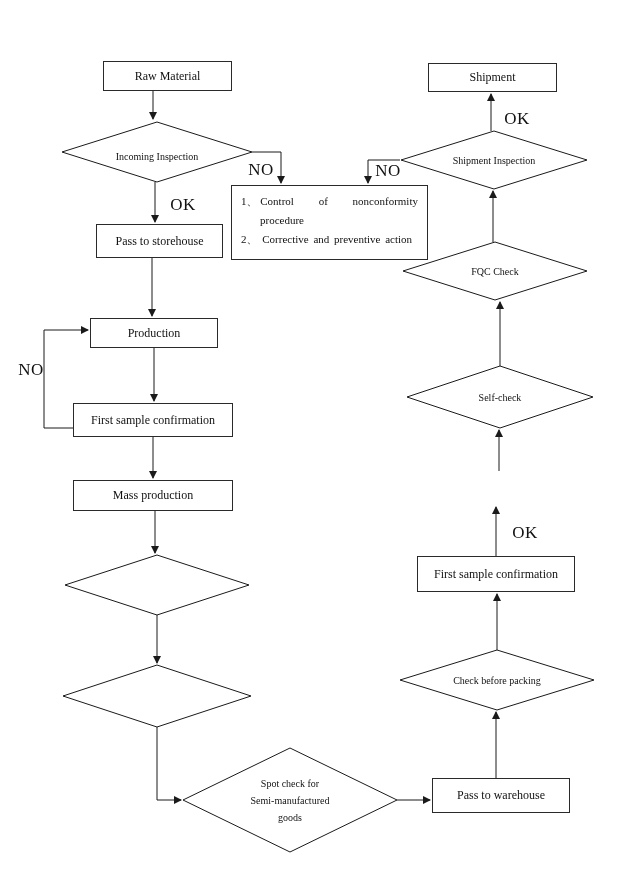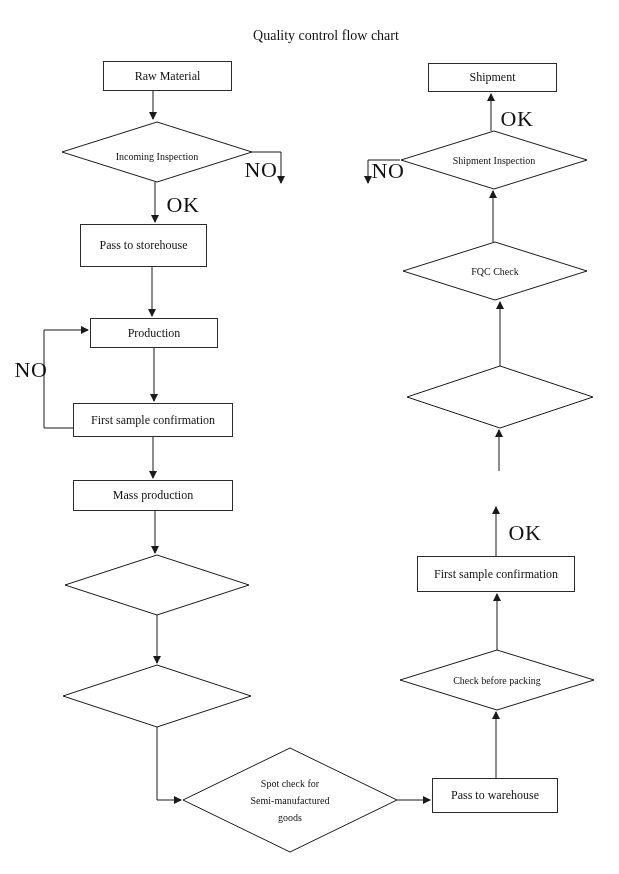--- a/index.html
+++ b/index.html
@@ -21,21 +21,21 @@
     box-sizing:border-box;
   }
   .dlabel{
     position:absolute;
     display:flex;flex-direction:column;align-items:center;justify-content:center;
     font-size:10px;text-align:center;line-height:17px;
     pointer-events:none;
   }
   .elabel{
     position:absolute;
-    font-size:22px;
+    font-size:17px;
     display:flex;align-items:center;justify-content:center;
     letter-spacing:0.5px;
   }
   #title{
     position:absolute;left:230px;top:28px;width:192px;height:20px;
     font-size:14px;text-align:center;
   }
   #note-box{
     position:absolute;left:231px;top:185px;width:197px;height:75px;
     border:1px solid #2a2a2a;background:#ffffff;
@@ -82,66 +82,77 @@
     <line x1="497" y1="650" x2="497" y2="594" marker-end="url(#arw)"></line>
     <line x1="496" y1="556" x2="496" y2="507" marker-end="url(#arw)"></line>
     <line x1="499" y1="471" x2="499" y2="430" marker-end="url(#arw)"></line>
     <line x1="500" y1="366" x2="500" y2="302" marker-end="url(#arw)"></line>
     <line x1="493" y1="242" x2="493" y2="191" marker-end="url(#arw)"></line>
     <line x1="491" y1="131" x2="491" y2="94" marker-end="url(#arw)"></line>
     <polyline points="252,152 281,152 281,183" marker-end="url(#arw)"></polyline>
     <polyline points="400,160 368,160 368,183" marker-end="url(#arw)"></polyline>
   </svg>
 
-  <div id="title">Quality control flow chart</div>
 
   <div class="box" style="left:103px;top:61px;width:129px;height:30px">
     <span>Raw Material</span>
   </div>
-  <div class="box" style="left:80px;top:224px;width:127px;height:43px">
+  <div class="box" style="left:96px;top:224px;width:127px;height:34px">
     <span>Pass to storehouse</span>
   </div>
   <div class="box" style="left:90px;top:318px;width:128px;height:30px">
     <span>Production</span>
   </div>
   <div class="box" style="left:73px;top:403px;width:160px;height:34px">
     <span>First sample confirmation</span>
   </div>
   <div class="box" style="left:73px;top:480px;width:160px;height:31px">
     <span>Mass production</span>
   </div>
-  <div class="box" style="left:432px;top:778px;width:126px;height:35px">
+  <div class="box" style="left:432px;top:778px;width:138px;height:35px">
     <span>Pass to warehouse</span>
   </div>
   <div class="box" style="left:417px;top:556px;width:158px;height:36px">
     <span>First sample confirmation</span>
   </div>
   <div class="box" style="left:428px;top:63px;width:129px;height:29px">
     <span>Shipment</span>
   </div>
 
   <div class="dlabel" style="left:62px;top:126px;width:190px;height:60px">
     <span>Incoming Inspection</span>
   </div>
   <div class="dlabel" style="left:183px;top:748px;width:214px;height:104px">
     <span>Spot check for</span>
     <span>Semi-manufactured</span>
     <span>goods</span>
   </div>
   <div class="dlabel" style="left:400px;top:650px;width:194px;height:60px">
     <span>Check before packing</span>
   </div>
+  <div class="dlabel" style="left:407px;top:366px;width:186px;height:62px">
+    <span>Self-check</span>
+  </div>
   <div class="dlabel" style="left:403px;top:242px;width:184px;height:58px">
     <span>FQC Check</span>
   </div>
   <div class="dlabel" style="left:401px;top:131px;width:186px;height:58px">
     <span>Shipment Inspection</span>
   </div>
 
   <div class="elabel" style="left:165px;top:195px;width:36px;height:20px">OK</div>
   <div class="elabel" style="left:13px;top:360px;width:36px;height:20px">NO</div>
   <div class="elabel" style="left:243px;top:160px;width:36px;height:20px">NO</div>
   <div class="elabel" style="left:370px;top:161px;width:36px;height:20px">NO</div>
   <div class="elabel" style="left:507px;top:523px;width:36px;height:20px">OK</div>
   <div class="elabel" style="left:499px;top:109px;width:36px;height:20px">OK</div>
 
+  <div id="note-box">
+    <div class="note-row1">
+      <span>1、 Control</span>
+      <span>of</span>
+      <span>nonconformity</span>
+    </div>
+    <div class="note-row2">procedure</div>
+    <div class="note-row3">2、 Corrective and preventive action</div>
+  </div>
 
 </div>
 
 </body></html>

